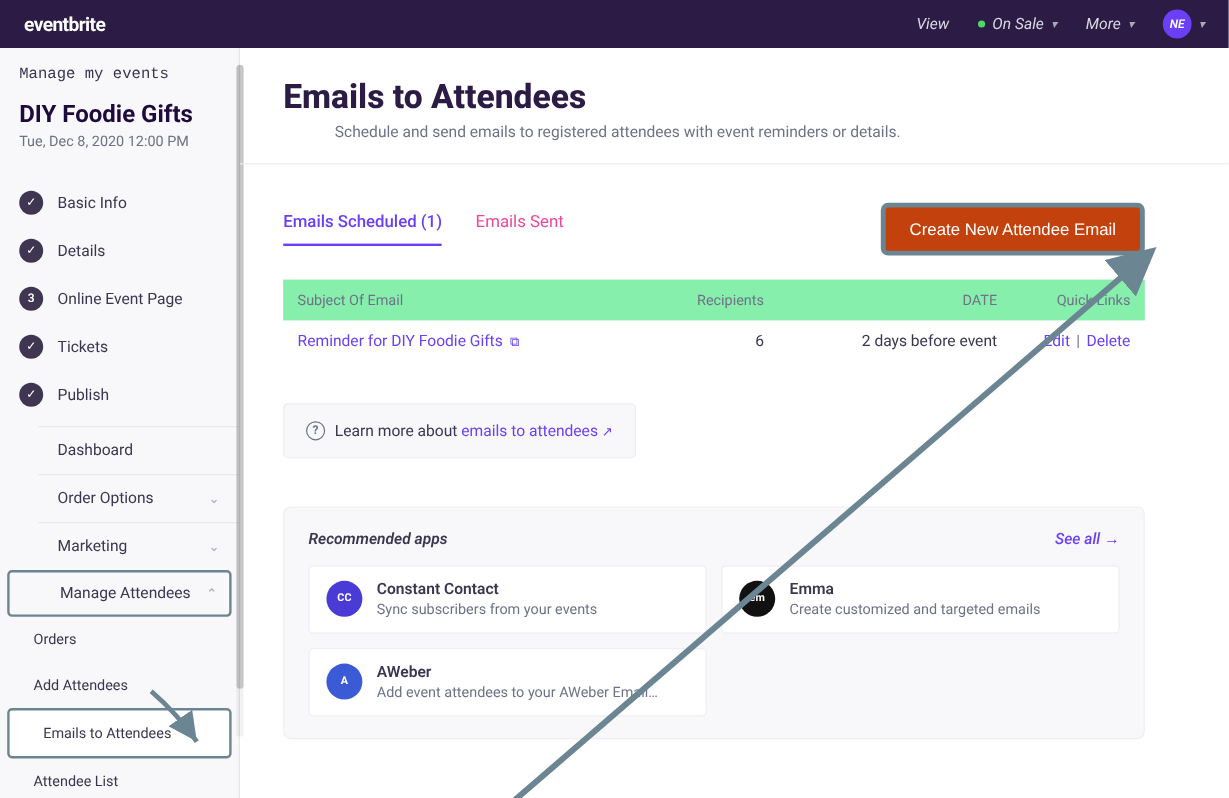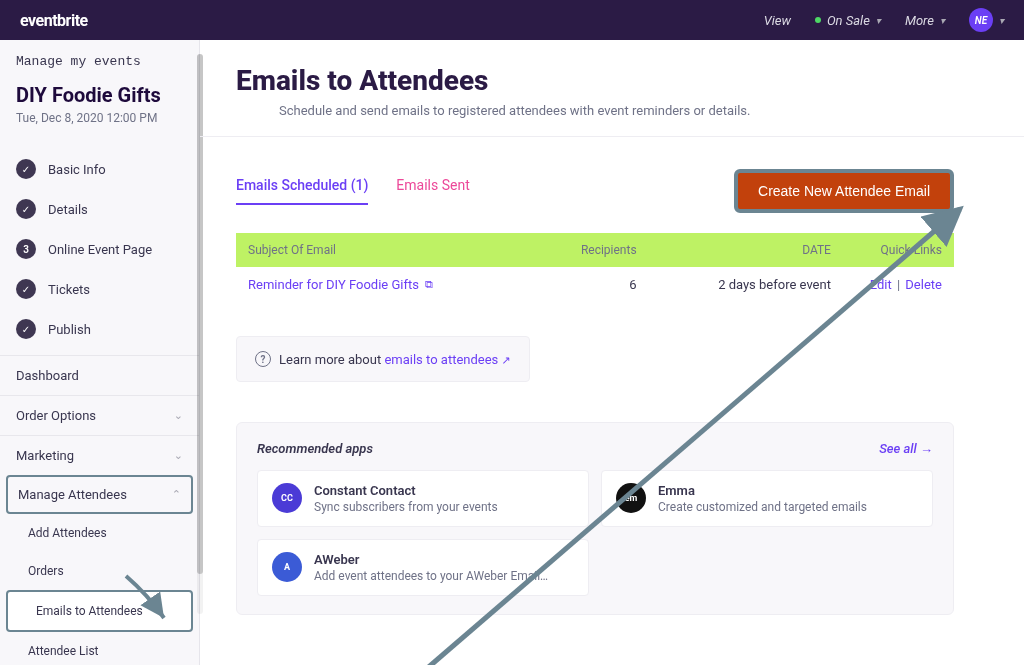--- a/index.html
+++ b/index.html
@@ -24,21 +24,21 @@
 .side-top { padding: 14px 16px 10px; font-size: 13px; color: #39364f; cursor: pointer; font-family: Liberation Mono, monospace; }
 .event-block { padding: 4px 16px 18px; }
 .event-title { font-size: 20px; font-weight: 700; color: #1e0a3c; }
 .event-date { font-size: 12px; color: #6f7287; margin-top: 4px; }
 
 .steps { padding: 6px 0; }
 .step { display: flex; align-items: center; gap: 12px; padding: 10px 16px; font-size: 13px; color: #39364f; cursor: pointer; }
 .step .badge { width: 20px; height: 20px; border-radius: 50%; background: #3f3752; color: #fff; display: flex; align-items: center; justify-content: center; font-size: 10px; }
 .step .badge.num { background: #3f3752; font-weight:600; }
 
-.section-row { display: flex; align-items: center; justify-content: space-between; padding: 12px 16px; font-size: 13px; color: #39364f; cursor: pointer; border-top: 1px solid #e8e7ec; }
+.section-row { display: flex; align-items: center; justify-content: space-between; padding: 12px 16px; font-size: 13px; color: #39364f; cursor: pointer; border-top: 1px solid #e8e7ec; margin-left: 32px; }
 .section-row.noborder { border-top: none; }
 .section-row .chev { font-size: 11px; color: #a9a8b3; }
 
 .highlight-box { border: 2px solid #6b8592; border-radius: 4px; margin: 0 6px; }
 
 .sub-items { }
 .sub-item { padding: 12px 16px 12px 28px; font-size: 12px; color: #39364f; cursor: pointer; }
 .sub-item.active { border: 2px solid #6b8592; border-radius: 4px; margin: 0 6px; background: #fff; }
 
 
@@ -49,21 +49,21 @@
 
 .hr { border: none; border-top: 1px solid #eeedf2; margin: 18px -70px 32px -36px; }
 
 .tabs-row { display: flex; align-items: center; justify-content: space-between; }
 .tabs { display: flex; gap: 28px; }
 .tab { font-size: 14px; color: #ec4899; padding-bottom: 10px; cursor: pointer; }
 .tab.active { color: #6b3ff5; border-bottom: 2px solid #6b3ff5; font-weight: 500; }
 .create-btn { background: #c2410c; color: #fff; border: 4px solid #6b8592; border-radius: 6px; padding: 10px 20px; font-size: 14px; font-weight: 500; cursor: pointer; }
 
 .table { margin-top: 20px; }
-.thead { display: flex; background: #bef264; padding: 10px 12px; font-size: 12px; color: #6f7287; }
+.thead { display: flex; background: #86efac; padding: 10px 12px; font-size: 12px; color: #6f7287; }
 .th-subject { flex: 0 0 38%; }
 .th-rec { flex: 0 0 18%; text-align: right; }
 .th-date { flex: 0 0 28%; text-align: right; }
 .th-links { flex: 0 0 16%; text-align: right; }
 .trow { display: flex; padding: 10px 12px; font-size: 13px; align-items: center; }
 .td-subject { flex: 0 0 38%; color: #6b3ff5; display:flex; align-items:center; gap:6px; }
 .td-rec { flex: 0 0 18%; text-align: right; }
 .td-date { flex: 0 0 28%; text-align: right; color: #39364f; }
 .td-links { flex: 0 0 16%; text-align: right; }
 .link { color: #6b3ff5; cursor: pointer; }
@@ -155,22 +155,22 @@
           <span class="chev">⌄</span>
         </div>
 
       <div class="highlight-box">
         <div class="section-row noborder" style="padding:10px 10px;">
           <span>Manage Attendees</span>
             <span class="chev">⌃</span>
         </div>
       </div>
       <div class="sub-items">
+        <div class="sub-item">Orders</div>
         <div class="sub-item">Add Attendees</div>
-        <div class="sub-item">Orders</div>
         <div class="sub-item active">Emails to Attendees</div>
         <div class="sub-item">Attendee List</div>
       </div>
     </div>
     <div class="scrollbar-hint"></div>
 
     <svg class="arrow-short" viewBox="0 0 60 60">
       <defs>
           <marker id="ah1" markerWidth="8" markerHeight="8" refX="6" refY="3" orient="auto">
             <path d="M0,0 L6,3 L0,6 Z" fill="#6b8592"></path>

